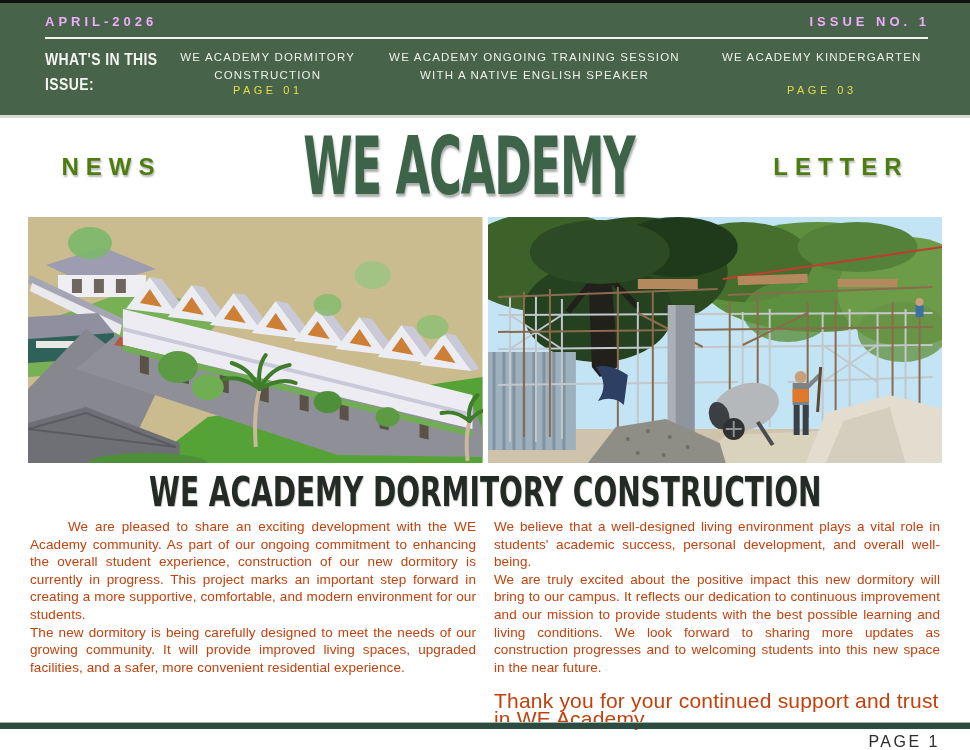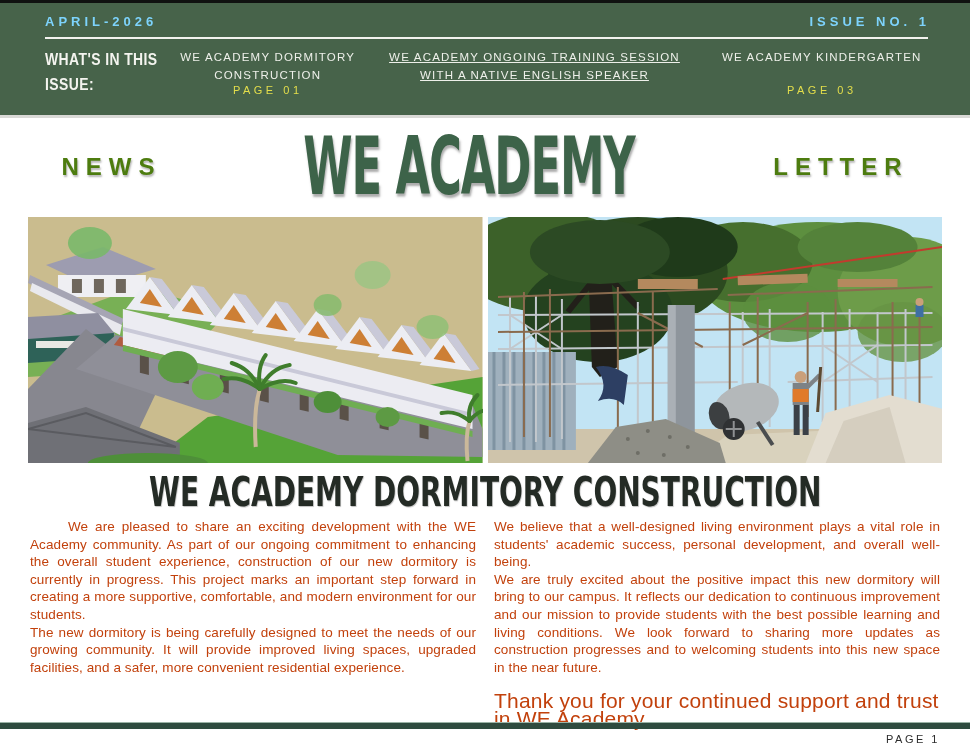--- a/index.html
+++ b/index.html
@@ -6,37 +6,37 @@
   html,body { width:970px; height:750px; background:#ffffff; overflow:hidden;
               font-family:"Liberation Sans", sans-serif; }
   .page { position:relative; width:970px; height:750px; background:#fff; }
 
   
   .topstrip { height:3px; background:#101210; }
 
   
   .hdr { background:#47634a; height:115px; border-bottom:3px solid #d9d9d6; }
   .hdr-top { display:flex; justify-content:space-between; padding:11px 40px 0 45px; }
-  .hdr-top span { color:#7dd3fc; font-size:13px; font-weight:bold; letter-spacing:4px; }
+  .hdr-top span { color:#f0abfc; font-size:13px; font-weight:bold; letter-spacing:4px; }
   .hdr-divider { height:2px; background:#f2f2ee; margin:8px 42px 0 45px; }
 
   .hdr-bottom { display:flex; align-items:center; padding:9px 20px 0 45px; }
   .whats-in { width:115px; flex:none; color:#f4f4ef; font-weight:bold;
               font-size:17px; line-height:1.45; }
   .whats-in .cond { display:inline-block; transform:scaleX(.82); transform-origin:left top;
                     white-space:normal; width:120%; letter-spacing:.5px; }
   .toc { flex:1; display:flex; }
   .toc-item { text-align:center; display:flex; flex-direction:column; }
   .toc-item.c1 { flex:1.05; }
   .toc-item.c2 { flex:1.55; }
   .toc-item.c3 { flex:1.25; }
   .toc-title { color:#eef0ea; font-size:11.5px; letter-spacing:1.2px; line-height:1.5;
                margin:0 auto; }
   .toc-item.c1 .toc-title { max-width:200px; }
-  .toc-item.c2 .toc-title { max-width:330px;text-decoration:underline; }
+  .toc-item.c2 .toc-title { max-width:330px; }
   .toc-page { color:#e4de4b; font-size:11px; letter-spacing:3.5px; margin-top:auto; }
   .toc-item.c1 .toc-page, .toc-item.c3 .toc-page { }
   .toc-item.c2 .toc-page { margin-top:10px; }
 
   
   .masthead { height:97px; display:flex; align-items:center; justify-content:center; }
   .mh-side { color:#4d7c0f; font-weight:bold; font-size:24px; letter-spacing:7px;
              text-shadow:1px 2px 2px rgba(90,90,90,.45); }
   .mh-main { color:#3d6349; font-weight:bold; font-size:80px; line-height:1;
              font-family:"DejaVu Sans", sans-serif;
@@ -59,21 +59,21 @@
   .col { flex:1; color:#c2410c; font-size:13.5px; line-height:17.6px;
          text-align:justify; letter-spacing:.1px; }
   .col p { margin:0; }
   .col p.indent { text-indent:38px; }
   .col p.closing { margin-top:16px; font-size:21px; text-align:left; letter-spacing:.2px; }
 
   
   .footer-bar { position:absolute; left:0; right:0; top:722px; height:7px;
                 background:#2e4b3f; border-top:1px solid #9ab3a6; }
   .footer-page { position:absolute; right:30px; top:733px; color:#2c2c2c;
-                 font-size:11px; letter-spacing:2.5px; }
+                 font-size:16px; letter-spacing:2.5px; }
 </style>
 </head>
 <body>
 
 <div class="page">
   <div class="topstrip"></div>
 
   <header class="hdr">
     <div class="hdr-top">
       <span>APRIL-2026</span>

